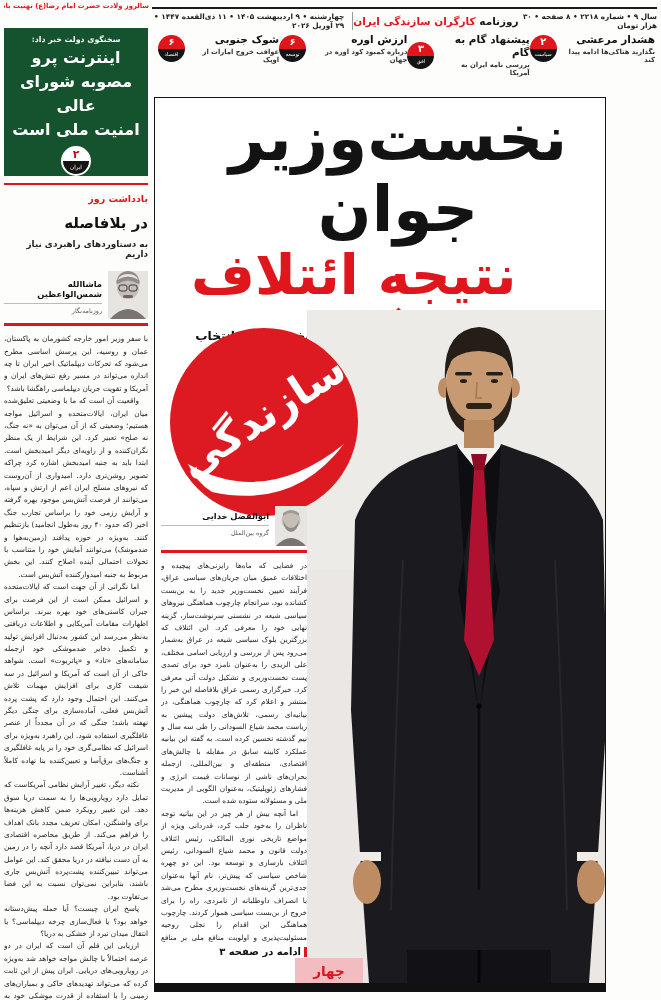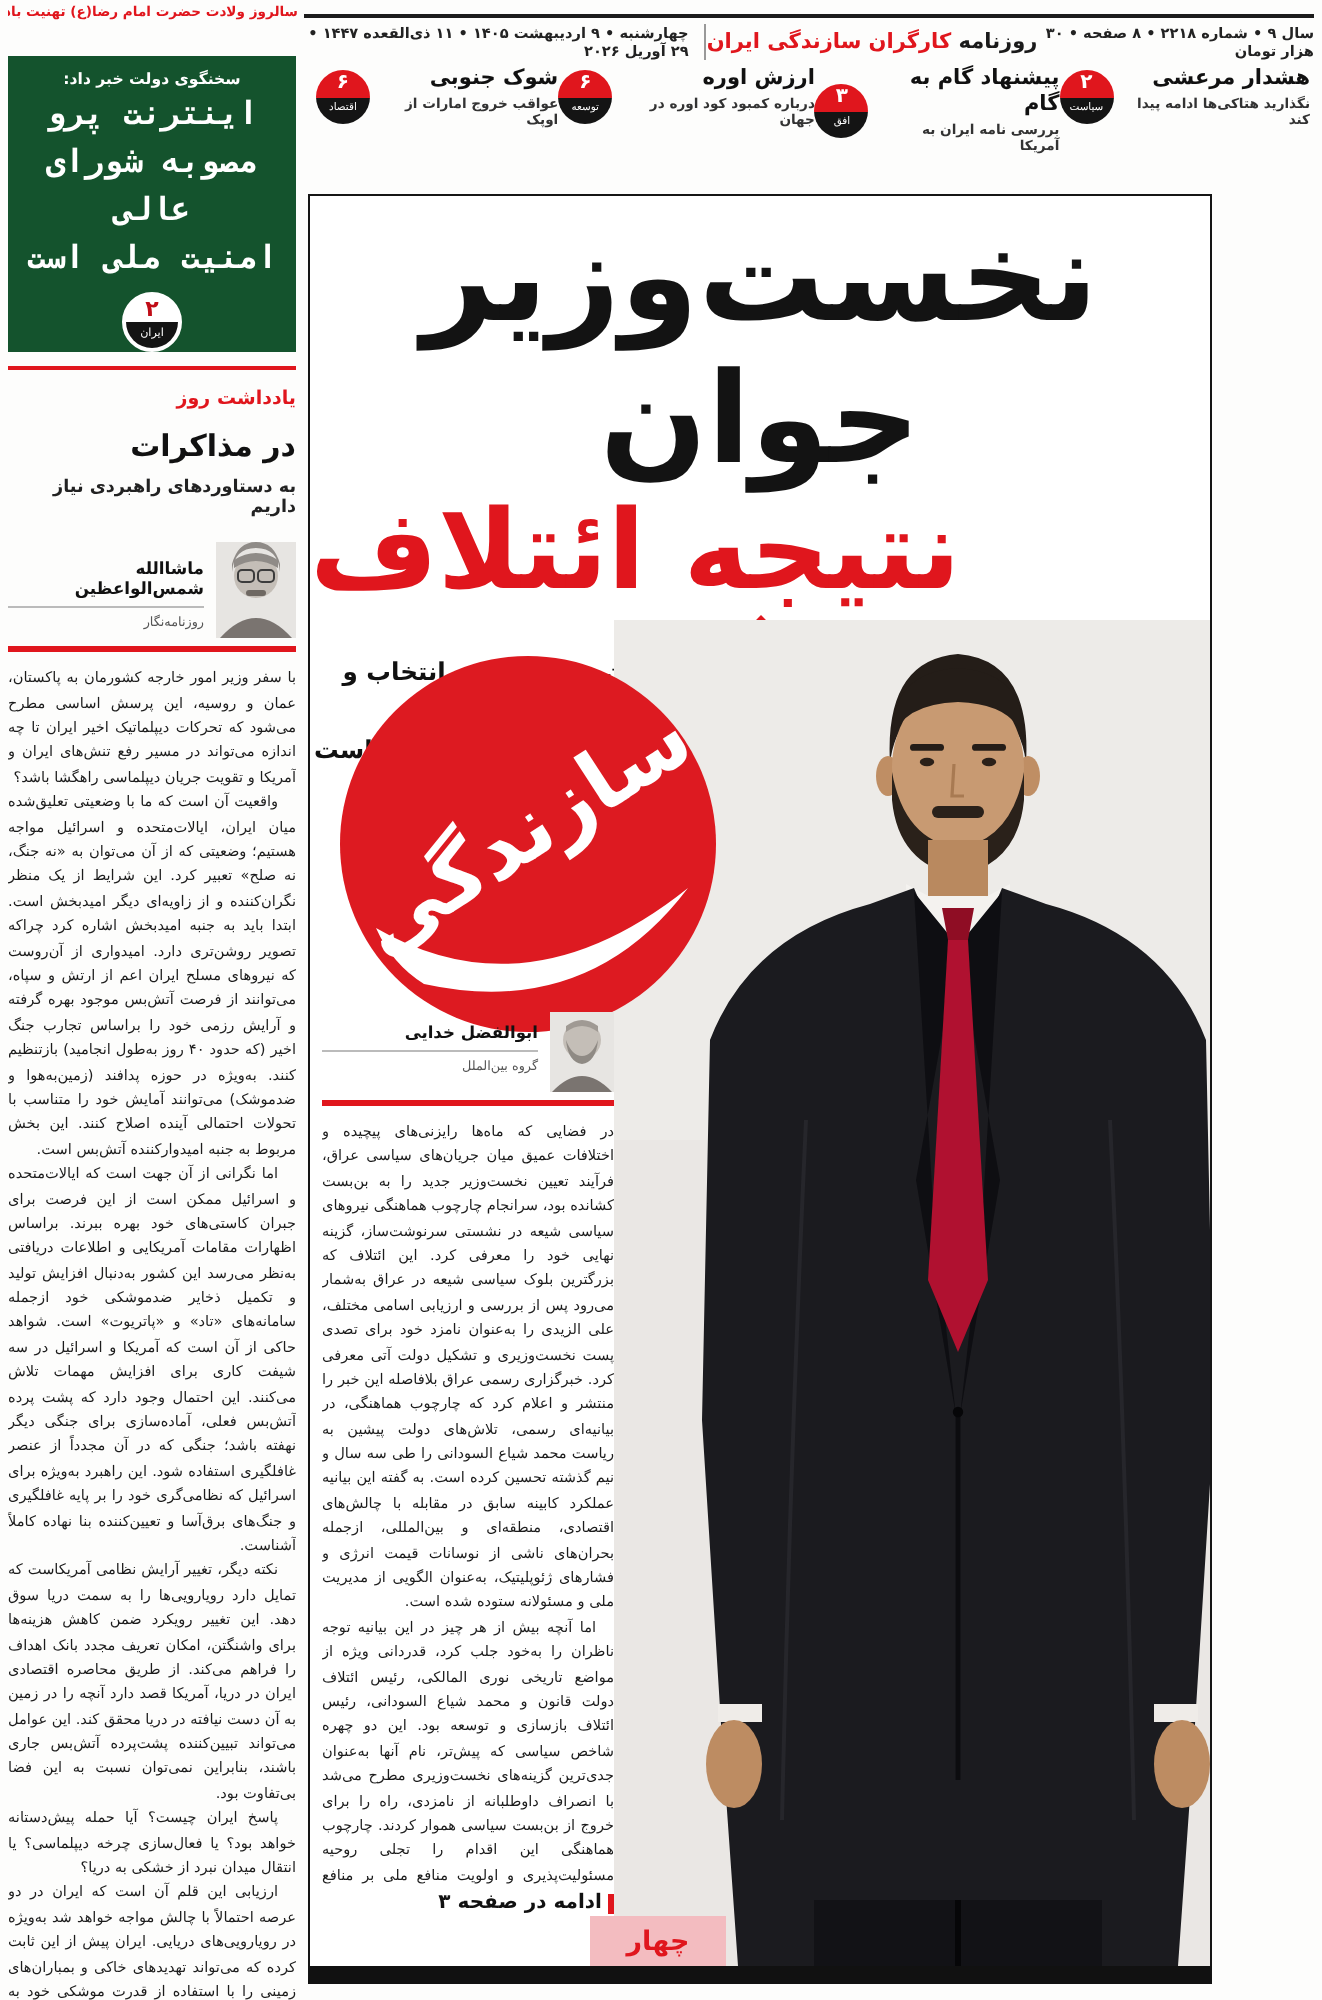--- a/index.html
+++ b/index.html
@@ -47,21 +47,21 @@
   .news-title { font-size: 10.5px; font-weight: 900; color: #111; line-height: 1.25; }
   .news-subtitle { font-size: 6.8px; font-weight: bold; color: #333; margin-top: 2px; }
 
   
   .left-col { position: absolute; left: 4px; top: 28px; width: 144px; height: 972px; overflow: hidden; }
   .promo-box {
     background: #14532d; color: #fff; text-align: center;
     padding: 7px 5px 0 5px;
   }
   .promo-kicker { font-size: 7.8px; font-weight: bold; }
-  .promo-title { font-size: 16px; font-weight: 900; line-height: 1.5; margin-top: 2px; font-family: Liberation Mono, monospace; }
+  .promo-title { font-size: 16px; font-weight: 900; line-height: 1.5; margin-top: 2px; }
   .promo-badge {
     width: 30px; height: 30px; border-radius: 50%; overflow: hidden;
     border: 2px solid #fff; margin: 4px auto -13px auto; position: relative; z-index: 3;
     display: flex; flex-direction: column; text-align: center; background: #fff;
   }
   .promo-badge .num { color: #c00d17; font-size: 11px; font-weight: 900; height: 13px; line-height: 14px; background: #fff; }
   .promo-badge .sec { background: #141414; color: #fff; font-size: 5.6px; height: 13px; line-height: 12px; }
 
   .note-header { margin-top: 20px; border-top: 2px solid #e0161d; padding-top: 2px; }
   .note-header span { font-size: 9.5px; font-weight: 900; color: #e0161d; }
@@ -81,21 +81,21 @@
     font-size: 7.3px; line-height: 1.7; text-align: justify; color: #1c1c1c;
   }
   .note-body p + p, .col2-body p + p { text-indent: 9px; }
   .continue-note { margin-top: 4px; font-size: 10px; font-weight: 900; color: #111; display: flex; align-items: center; gap: 3px; }
   .continue-note .bar { display: inline-block; width: 3px; height: 10px; background: #e0161d; }
 
   
   .main-frame {
     position: absolute; left: 154px; top: 97px; width: 452px; height: 895px;
     border: 1.5px solid #151515; border-bottom: 9px solid #111;
-    background: #fff; overflow: hidden;
+    background: #fff; overflow: hidden; padding-left: 36px;
   }
   .headline-black { font-size: 63px; font-weight: 900; text-align: center; color: #131313; line-height: 1.12; margin-top: 6px; letter-spacing: -1px; }
   .headline-red { font-size: 55px; font-weight: 900; text-align: left; color: #e0161d; line-height: 1.05; margin-top: 2px; letter-spacing: -1px; }
   .diamonds { display: flex; flex-direction: column; align-items: center; margin-top: 4px; }
   .diamonds .row { display: flex; gap: 9px; margin-top: -2px; }
   .diamond { width: 7px; height: 7px; background: #e0161d; transform: rotate(45deg); }
   .deck { text-align: center; font-size: 12.3px; font-weight: 900; line-height: 1.6; margin-top: 6px; color: #111; }
   .deck .lead { color: #e0161d; }
 
   .politician-photo { position: absolute; left: 152px; top: 212px; width: 349px; height: 673px; z-index: 1; }
@@ -180,21 +180,21 @@
     <div class="promo-badge">
       <span class="num">۲</span>
       <span class="sec">ایران</span>
     </div>
   </div>
 
   <div class="note-header">
     <span>یادداشت روز</span>
   </div>
   <div class="note-title">
-    <div>در مذاکرات</div>
+    <div>در بلافاصله</div>
   </div>
   <div class="note-subtitle">به دستاوردهای راهبردی نیاز داریم</div>
 
   <div class="author-block">
     <div class="author-row">
       <svg class="author-photo" width="40" height="48" viewBox="0 0 40 48">
         <rect width="40" height="48" fill="#e7e5e2"></rect>
         <path d="M8,15 Q9,3 20,3 Q31,3 32,15 L32,11 Q29,0 20,0 Q11,0 8,11 Z" fill="#8f8b87"></path>
         <circle cx="20" cy="17" r="11" fill="#c4beb7"></circle>
         <path d="M9,13 Q20,6 31,13 L31,9 Q20,2 9,9 Z" fill="#8f8b87"></path>

